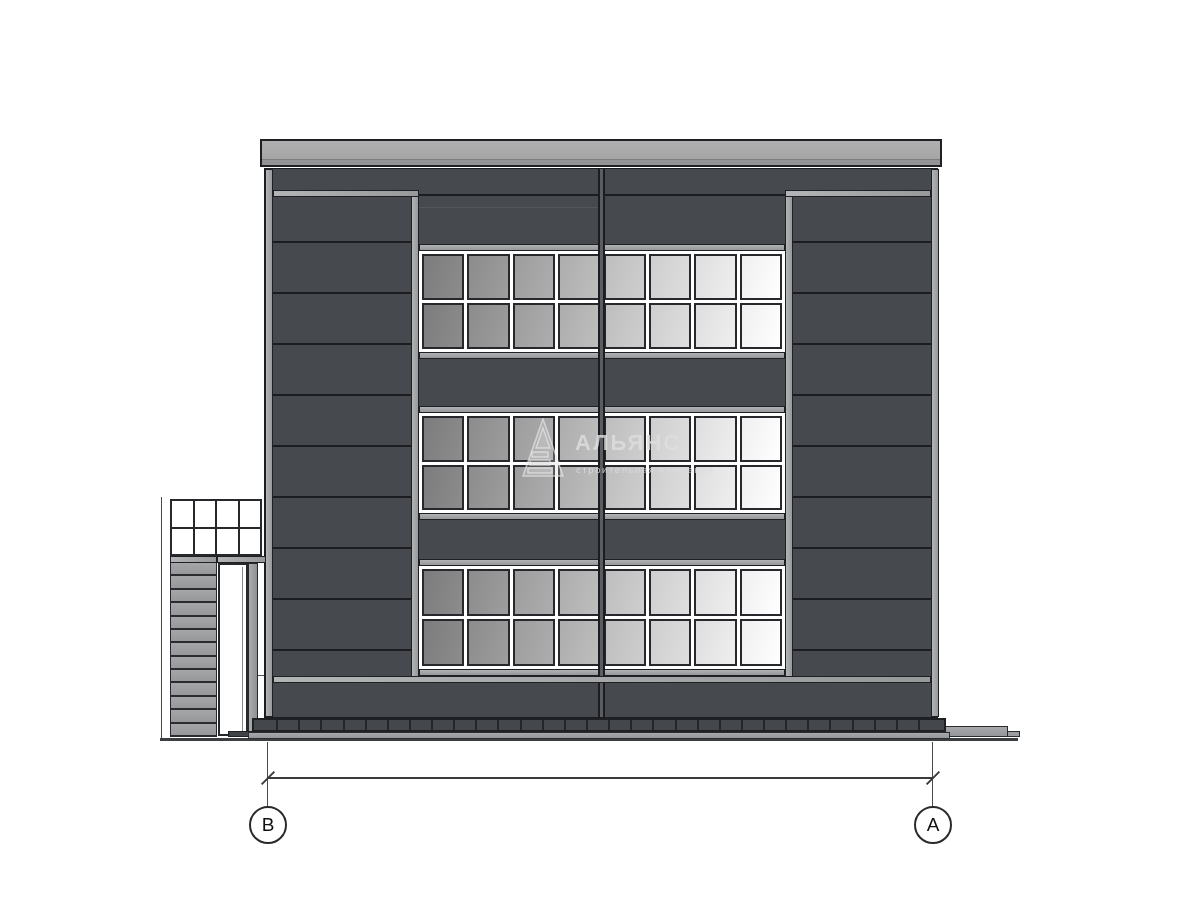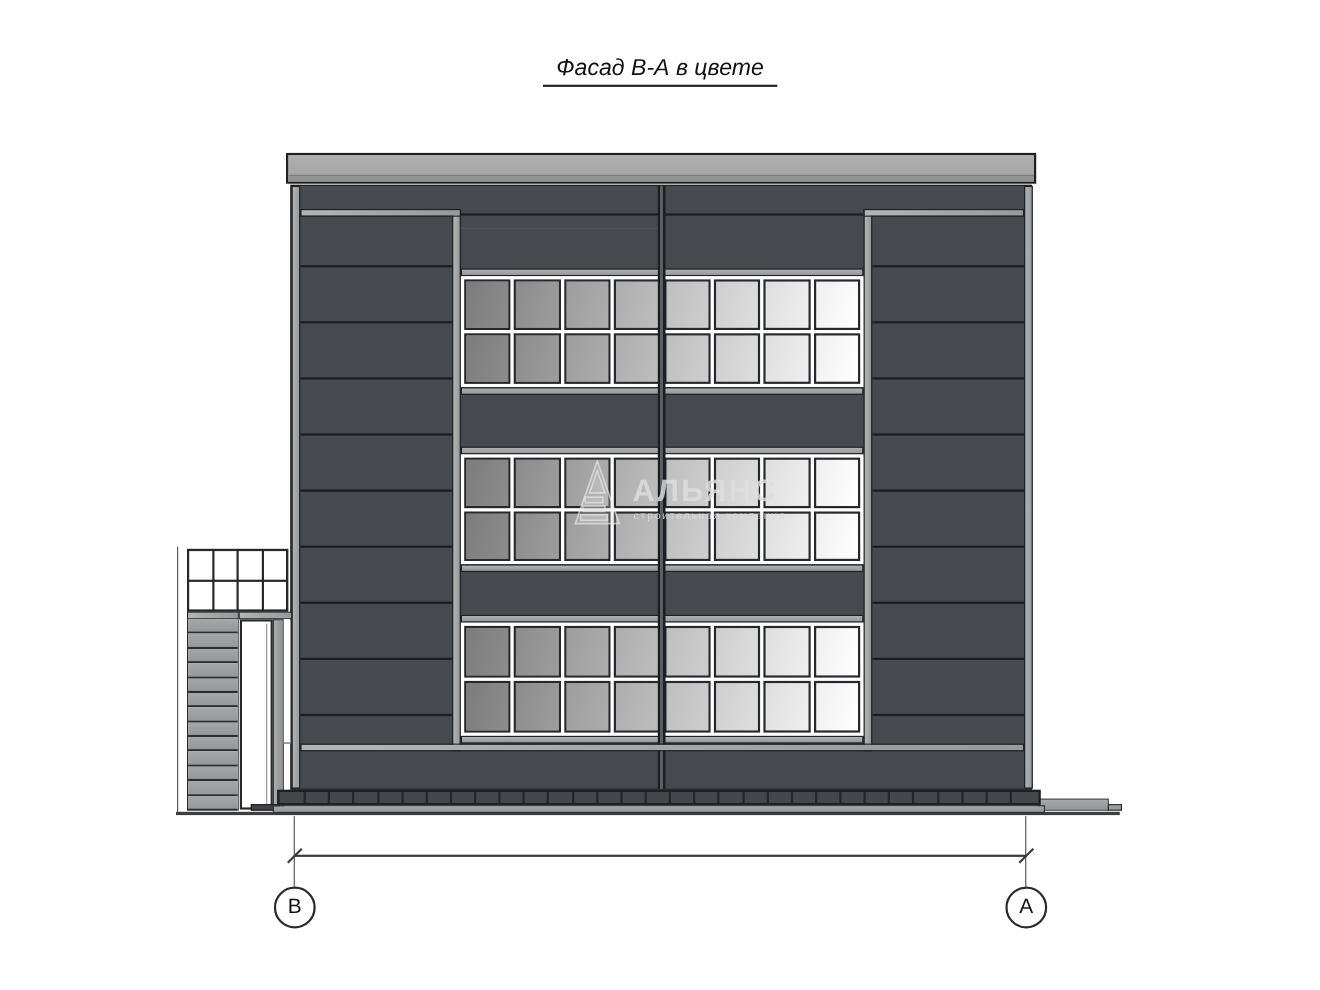--- a/index.html
+++ b/index.html
@@ -97,35 +97,34 @@
   .axis-circle{
     position:absolute;width:38px;height:38px;border-radius:50%;
     border:2px solid #2a2a2a;background:#fff;box-sizing:border-box;
     display:flex;align-items:center;justify-content:center;
     font-size:19px;color:#111;
   }
 
   
   #watermark{position:absolute;left:505px;top:412px;width:230px;height:70px;z-index:10;pointer-events:none;}
   #wm-name{
-    position:absolute;left:70px;top:18px;font-size:28px;font-weight:bold;letter-spacing:2px;
+    position:absolute;left:70px;top:18px;font-size:22px;font-weight:bold;letter-spacing:2px;
     color:rgba(222,222,222,0.82);white-space:nowrap;
   }
   #wm-sub{
     position:absolute;left:71px;top:52px;font-size:9.5px;letter-spacing:1.6px;
     color:rgba(220,220,220,0.85);white-space:nowrap;
   }
   #wm-logo{position:absolute;left:17px;top:6px;}
 </style>
 </head>
 <body>
 
 <div id="canvas">
 
-  <div id="title">Фасад В-А в цвете</div>
 
   <div id="roof">
     <div class="roof-edge"></div>
   </div>
 
   <div id="facade">
     <div class="edge-trim trim" style="left:0;"></div>
     <div class="edge-trim trim" style="left:666px;"></div>
 
     <div class="h-strip trim" style="left:8px;width:146px;top:21px;"></div>

